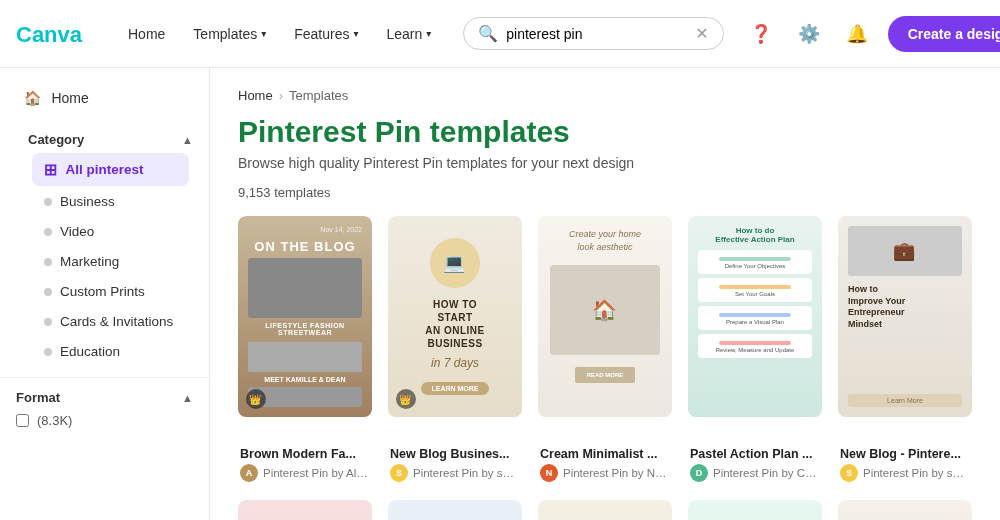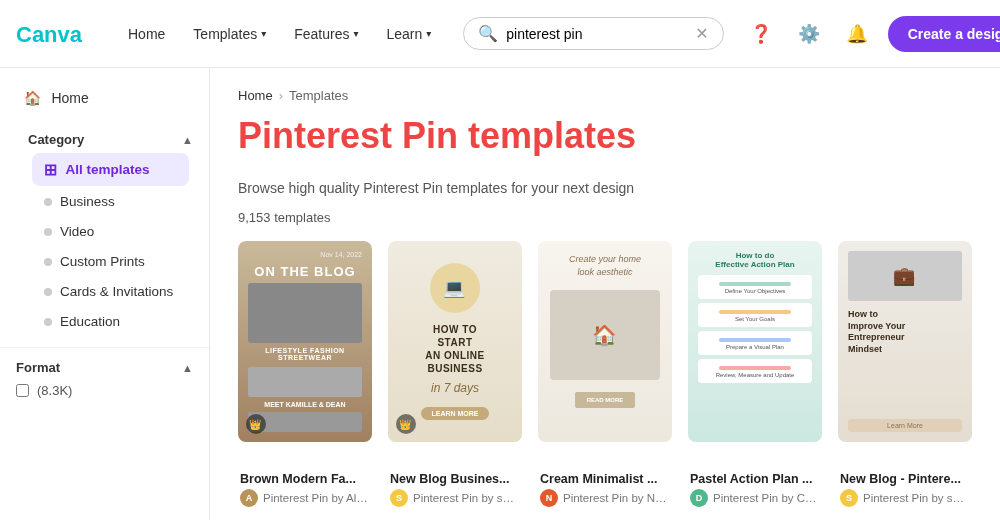--- a/index.html
+++ b/index.html
@@ -35,21 +35,21 @@
     .sidebar-format-title { font-size: 13px; font-weight: 700; margin-bottom: 8px; display: flex; justify-content: space-between; align-items: center; cursor: pointer; }
     .sidebar-checkbox { display: flex; align-items: center; gap: 8px; font-size: 13px; color: #555; }
     .sidebar-checkbox input { accent-color: #6d28d9; }
     .chevron-icon { font-size: 11px; color: #666; }
 
     
     .main { flex: 1; overflow-y: auto; padding: 20px 28px; }
     .breadcrumb { display: flex; align-items: center; gap: 6px; font-size: 13px; color: #666; margin-bottom: 12px; }
     .breadcrumb a { color: #333; text-decoration: none; cursor: pointer; }
     .breadcrumb .sep { color: #aaa; }
-    .page-title { font-size: 36px; font-weight: 800; color: #ef4444; margin-bottom: 23px; }
+    .page-title { font-size: 30px; font-weight: 800; color: #15803d; margin-bottom: 6px; }
     .page-desc { font-size: 14px; color: #555; margin-bottom: 14px; }
     .template-count { font-size: 13px; color: #555; margin-bottom: 16px; }
 
     
     .template-grid { display: grid; grid-template-columns: repeat(5, 1fr); gap: 16px; }
     .template-card { display: flex; flex-direction: column; cursor: pointer; border-radius: 8px; overflow: hidden; }
     .card-img { border-radius: 8px; overflow: hidden; background: #f0f0f0; aspect-ratio: 2/3; position: relative; }
     .card-info { padding: 6px 2px 2px; margin-top: 24px; }
     .card-name { font-size: 12.5px; font-weight: 600; color: #222; white-space: nowrap; overflow: hidden; text-overflow: ellipsis; }
     .card-author { font-size: 11.5px; color: #777; white-space: nowrap; overflow: hidden; text-overflow: ellipsis; }
@@ -110,29 +110,33 @@
     </div>
 
     <div class="sidebar-section">
       <div class="sidebar-section-title">
         <span>Category</span>
         <span class="chevron-icon">▲</span>
       </div>
 
       <div class="sidebar-item active">
         <span style="font-size:16px;">⊞</span>
-        <span>All templates</span>
+        <span>All pinterest</span>
       </div>
       <div class="sidebar-item">
         <span class="dot"></span>
         <span>Business</span>
       </div>
       <div class="sidebar-item">
         <span class="dot"></span>
         <span>Video</span>
+      </div>
+      <div class="sidebar-item">
+        <span class="dot"></span>
+        <span>Marketing</span>
       </div>
       <div class="sidebar-item">
         <span class="dot"></span>
         <span>Custom Prints</span>
       </div>
       <div class="sidebar-item">
         <span class="dot"></span>
         <span>Cards &amp; Invitations</span>
       </div>
       <div class="sidebar-item">

